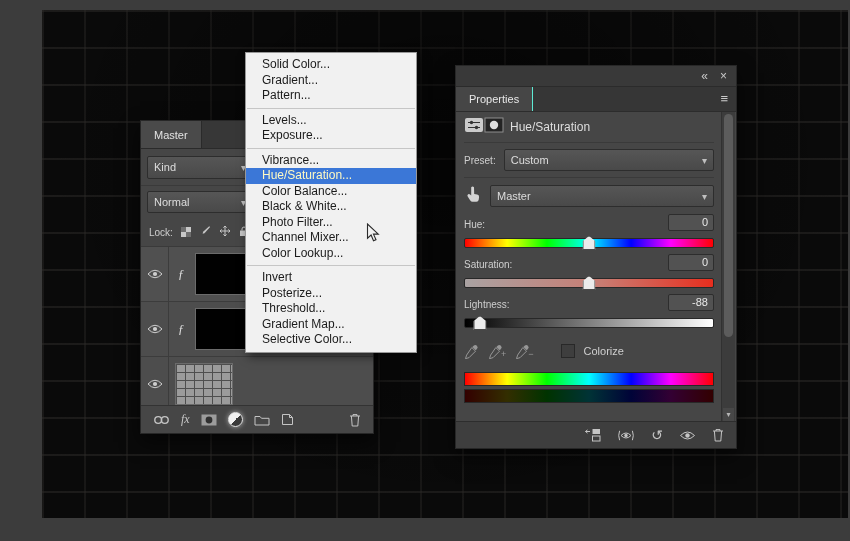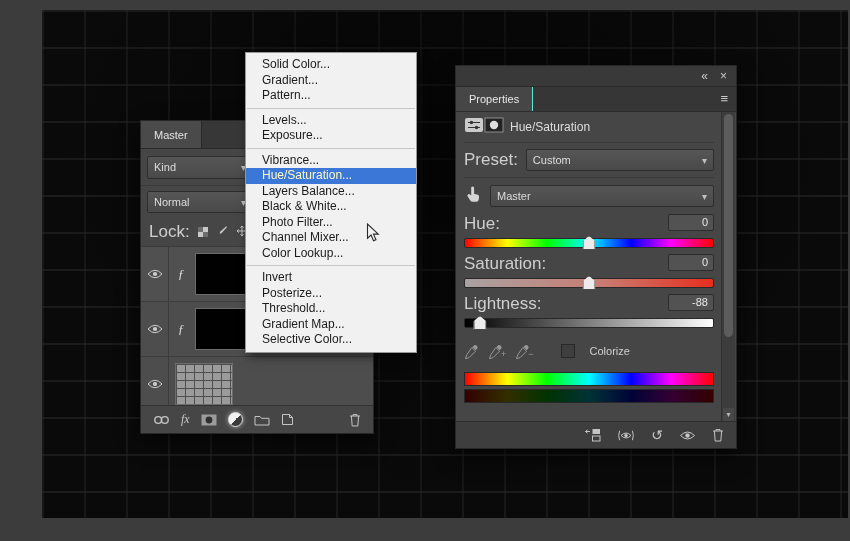--- a/index.html
+++ b/index.html
@@ -19,21 +19,21 @@
     background-size:100% 100%, 100% 37px, 84px 74px, 84px 74px;
     background-position:0 0, 0 0, 0 0, 42px 37px;}
 
   
   .panel{position:absolute;background:#464646;border:1px solid #272727;
          box-shadow:0 8px 18px rgba(0,0,0,.55)}
   .dropdown{background:linear-gradient(#565656,#494949);border:1px solid #2d2d2d;
     border-radius:2px;color:#ddd;font-size:11px;display:flex;align-items:center;
     justify-content:space-between;padding:0 6px;height:21px;cursor:default}
   .chev{color:#bfbfbf;font-size:10px;margin-left:6px}
-  .lbl{font-size:17px;color:#cfcfcf}
+  .lbl{font-size:10px;color:#cfcfcf}
 
   
   .layers-panel{left:140px;top:120px;width:232px;height:312px}
   .lp-tabbar{height:27px;background:#373737;display:flex;border-bottom:1px solid #2a2a2a}
   .lp-tab{background:#4a4a4a;color:#e3e3e3;font-size:11px;padding:0 13px;
           display:flex;align-items:center;border-right:1px solid #2a2a2a}
   .lp-filter{height:36px;display:flex;align-items:center;gap:5px;padding:0 6px;
              border-bottom:1px solid #3a3a3a}
   .lp-filter .dropdown{width:92px}
   .lp-blend{height:32px;display:flex;align-items:center;padding:0 6px;gap:6px}
@@ -102,21 +102,21 @@
   .track.sat{background:linear-gradient(to right,#a9a2a2,#c97c72 55%,#e82e1e)}
   .track.light{background:linear-gradient(to right,#000,#fff)}
   .sl-thumb{position:absolute;top:-3px;width:11px;height:12px;background:#ececec;
     border:1px solid #4a4a4a;transform:translateX(-50%);
     clip-path:polygon(50% 0,100% 38%,100% 100%,0 100%,0 38%)}
   .droppers{height:30px;display:flex;align-items:center;gap:9px;margin-top:2px}
   .drop-wrap{position:relative;display:flex;align-items:flex-end}
   .drop-sign{color:#9a9a9a;font-size:9px;margin-left:-2px}
   .cbx{width:12px;height:12px;background:#3e3e3e;border:1px solid #282828;
     margin-left:18px}
-  .cbx-lbl{font-size:11px;color:#cfcfcf;margin-left:6px}
+  .cbx-lbl{font-size:11px;color:#cfcfcf;}
   .spectra{margin-top:6px}
   .spec{height:12px;border:1px solid #282828}
   .spec.bright{background:linear-gradient(to right,#f00,#ff0 17%,#0f0 33%,#0ff 50%,#00f 67%,#f0f 83%,#f00)}
   .spec.dark{margin-top:3px;background:linear-gradient(to right,#300,#332e00 17%,#003300 33%,#003336 50%,#000338 67%,#330033 83%,#300)}
   .pp-scroll{position:absolute;top:46px;right:1px;width:13px;bottom:26px;
     background:#3c3c3c;border-left:1px solid #313131}
   .pp-scroll-thumb{position:absolute;top:2px;left:2px;right:2px;height:72%;
     background:#5c5c5c;border-radius:5px}
   .pp-scroll-btn{position:absolute;bottom:1px;left:1px;right:1px;height:13px;
     background:#474747;color:#b5b5b5;font-size:8px;text-align:center;line-height:13px}
@@ -399,21 +399,21 @@
   <div class="ctx-menu">
     <div class="menu-item">Solid Color...</div>
     <div class="menu-item">Gradient...</div>
     <div class="menu-item">Pattern...</div>
     <div class="menu-divider"></div>
     <div class="menu-item">Levels...</div>
     <div class="menu-item">Exposure...</div>
     <div class="menu-divider"></div>
     <div class="menu-item">Vibrance...</div>
     <div class="menu-item hl">Hue/Saturation...</div>
-    <div class="menu-item">Layers Balance...</div>
+    <div class="menu-item">Color Balance...</div>
     <div class="menu-item">Black &amp; White...</div>
     <div class="menu-item">Photo Filter...</div>
     <div class="menu-item">Channel Mixer...</div>
     <div class="menu-item">Color Lookup...</div>
     <div class="menu-divider"></div>
     <div class="menu-item">Invert</div>
     <div class="menu-item">Posterize...</div>
     <div class="menu-item">Threshold...</div>
     <div class="menu-item">Gradient Map...</div>
     <div class="menu-item">Selective Color...</div>

